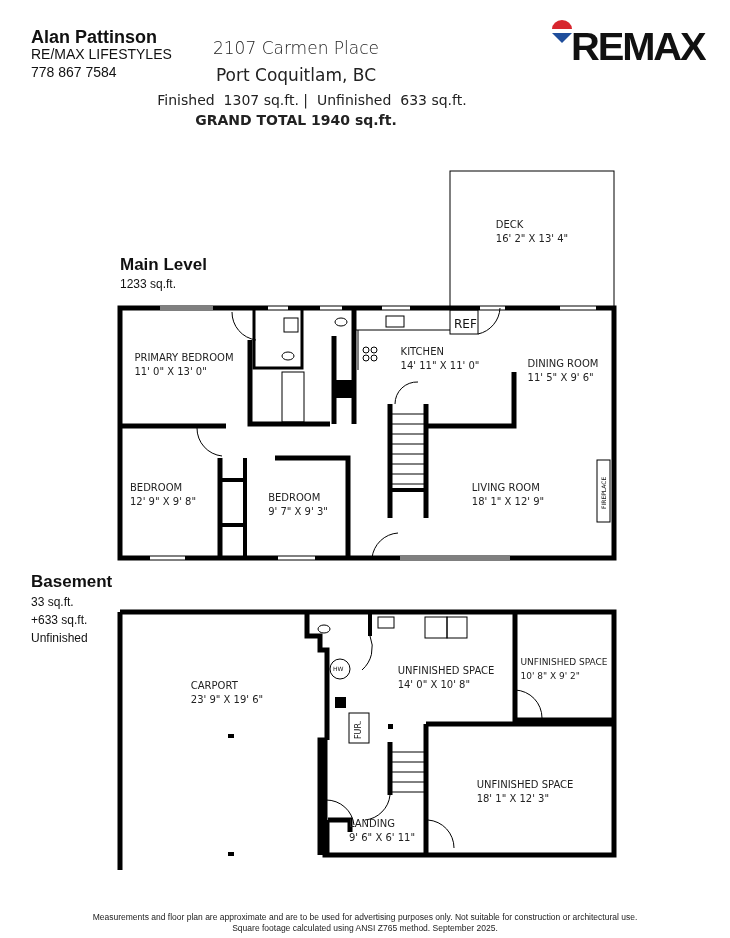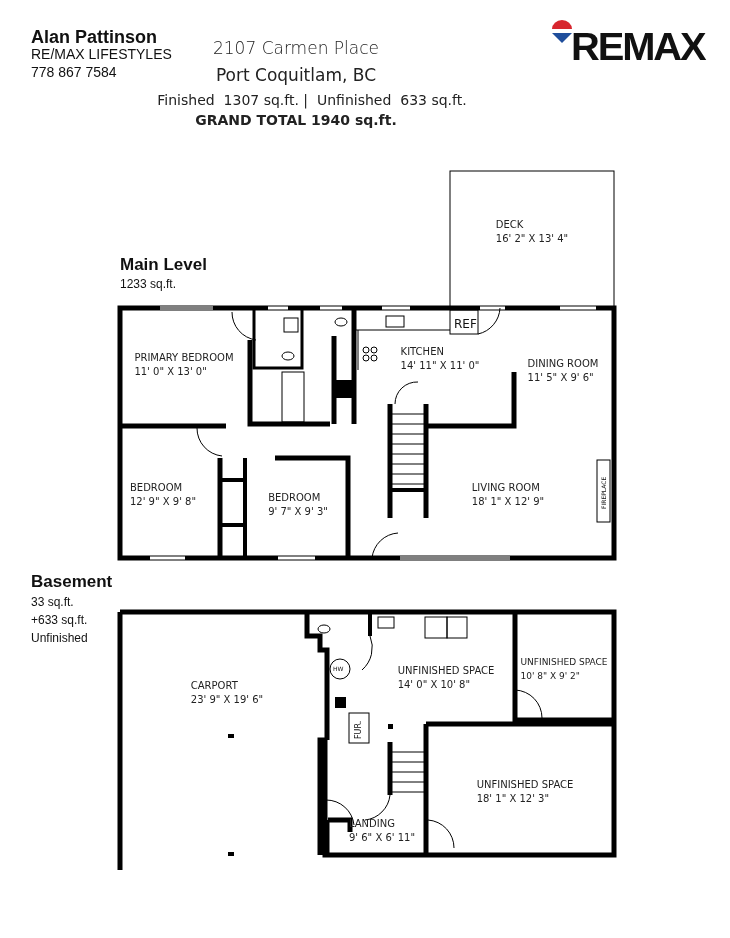--- a/index.html
+++ b/index.html
@@ -223,13 +223,15 @@
     <span class="rn">18' 1" X 12' 3"</span>
 </div>
 <div class="room" style="left:382px;top:817px">
   <span class="rn">LANDING</span>
     <span class="rn">9' 6" X 6' 11"</span>
 </div>
 <div class="small-label" style="left:333px;top:665px;font-size:6px">HW</div>
 <div class="fp-label" style="left:354px;top:739px;font-size:8px">FUR.</div>
 
 <div class="abs disclaimer">
+  <div>Measurements and floor plan are approximate and are to be used for advertising purposes only. Not suitable for construction or architectural use.</div>
+  <div>Square footage calculated using ANSI Z765 method. September 2025.</div>
 </div>
 
 </body></html>

